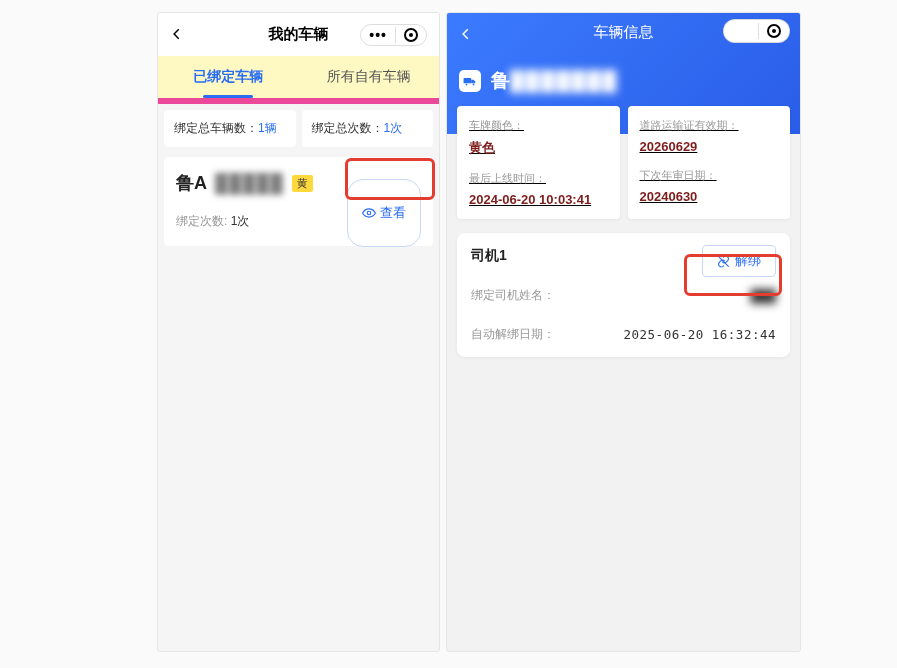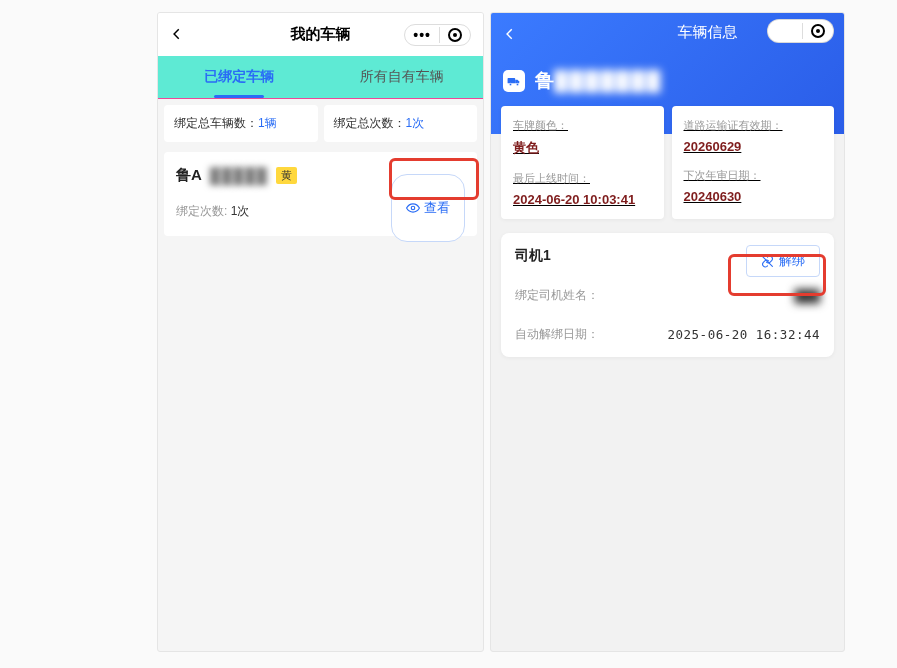--- a/index.html
+++ b/index.html
@@ -8,21 +8,21 @@
       background: #fafafa;
       display: flex;
       gap: 6px;
       padding: 12px;
       width: 897px;
       height: 668px;
     }
     .screen {
       background: #f5f5f5;
       border: 1px solid #e5e5e5;
-      width: 327px;
+      width: 283px;
       height: 640px;
       position: relative;
       overflow: hidden;
       border-radius: 3px;
     }
     .screen.left { margin-left: 145px; }
     .screen.right { flex: 0 0 355px; width: 355px; background: #f2f2f2; }
 
     
     .nav-left {
@@ -66,22 +66,22 @@
       width: 14px; height: 14px;
       border: 2px solid #000;
       border-radius: 50%;
       display: flex; align-items: center; justify-content: center;
       cursor: pointer;
     }
     .pill-target::after { content: ""; width: 4px; height: 4px; background: #000; border-radius: 50%; }
 
     .tabs {
       display: flex;
-      background: #5eead4;
-      border-bottom: 1px solid #ec4899;
+      background: #fef9c3;
+      border-bottom: 6px solid #ec4899;
     }
     .tab {
       flex: 1;
       text-align: center;
       padding: 12px 0;
       font-size: 14px;
       color: #555;
       cursor: pointer;
       position: relative;
     }
@@ -118,21 +118,21 @@
     .stat-val { color: #2a6df5; }
 
     .vehicle-card {
       margin: 4px 6px;
       background: #fff;
       border-radius: 4px;
       padding: 14px 12px 16px 12px;
       position: relative;
     }
     .plate-row { display: flex; align-items: center; gap: 8px; }
-    .plate { font-size: 15px; font-weight: 600; color: #222; }
+    .plate { font-size: 18px; font-weight: 600; color: #222; }
     .plate-blur { color: transparent; text-shadow: 0 0 6px rgba(0,0,0,0.5); letter-spacing: 1px; }
     .color-tag {
       background: #ffd83d;
       color: #333;
       font-size: 11px;
       padding: 1px 5px;
       border-radius: 2px;
     }
     .bind-times { margin-top: 18px; font-size: 12px; color: #999; }
     .bind-times .num { color: #333; }
@@ -176,21 +176,20 @@
       font-size: 20px;
       cursor: pointer;
     }
     .header-title {
       position: absolute;
       top: 10px;
       left: 50%;
       transform: translateX(-50%);
       font-size: 15px;
       font-weight: 500;
-      margin-left: 40px;
     }
     .pill-white {
       position: absolute;
       top: 6px;
       right: 10px;
       display: flex;
       align-items: center;
       border: 1px solid rgba(0,0,0,0.15);
       background: #fff;
       border-radius: 20px;

